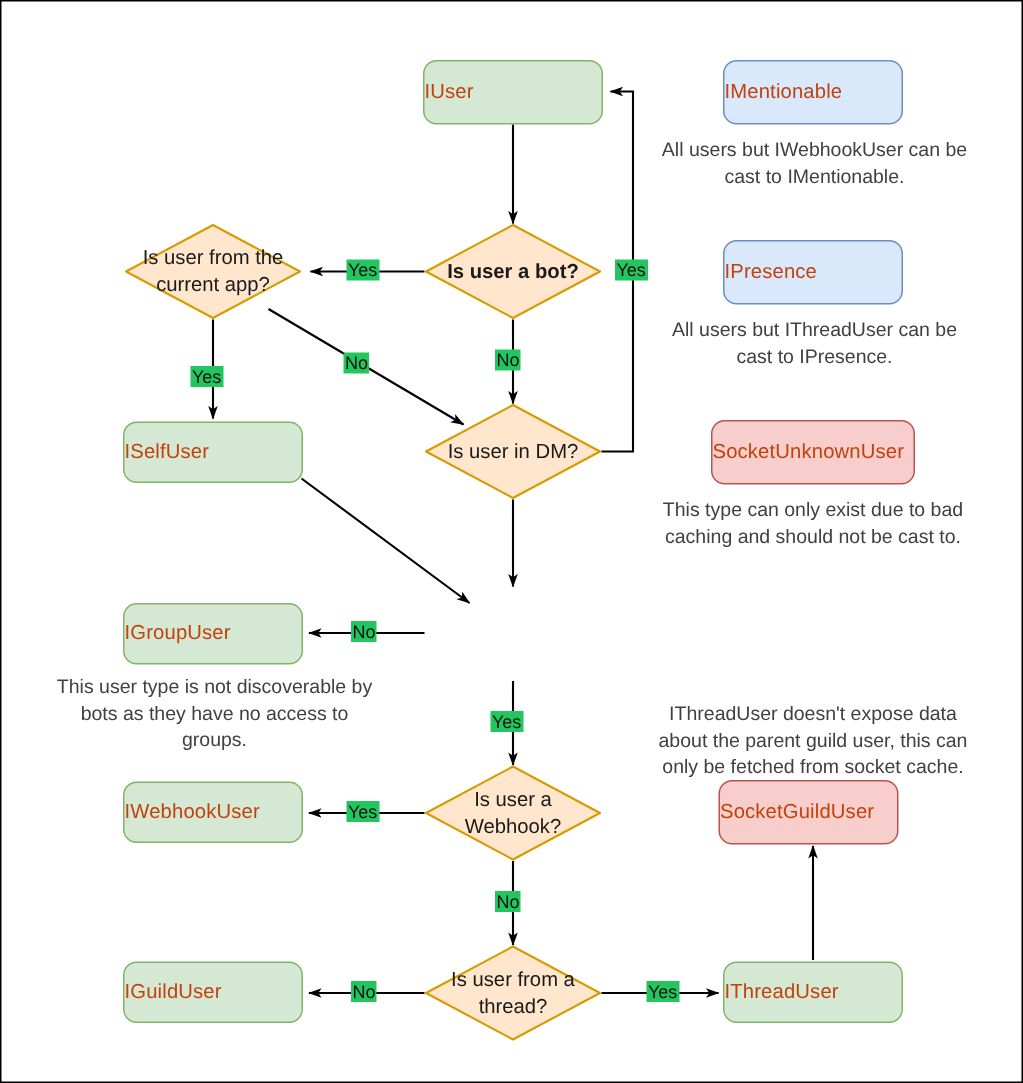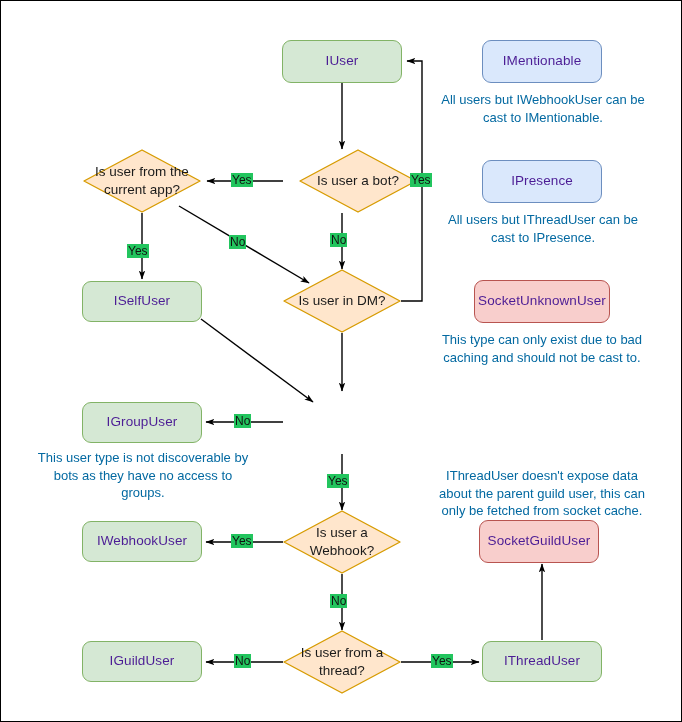--- a/index.html
+++ b/index.html
@@ -19,24 +19,24 @@
   #svg-layer {
     position: absolute;
     left: 0; top: 0;
     width: 682px; height: 722px;
     pointer-events: none;
   }
   .node {
     position: absolute;
     display: flex;
     align-items: center;
-    justify-content: center;
+    justify-content: flex-start;
     text-align: center;
     font-size: 13.5px;
-    color: #4c1d95;
+    color: #c2410c;
     line-height: 1.25;
     letter-spacing: .1px;
   }
   .box {
     border-radius: 9px;
     border: 1.4px solid #82b366;
     background: #d5e8d4;
   }
   .box.blue { border-color: #6c8ebf; background: #dae8fc; }
   .box.red  { border-color: #b85450; background: #f8cecc; }
@@ -53,21 +53,21 @@
     z-index: 2;
     font-size: 13.5px;
     color: #1a1a1a;
     line-height: 1.3;
     padding: 0 6px;
   }
   .note {
     position: absolute;
     text-align: center;
     font-size: 13px;
-    color: #0369a1;
+    color: #404040;
     line-height: 1.35;
   }
   .edge-label {
     position: absolute;
     font-size: 12px;
     color: #111111;
     background: #22c55e;
     padding: 0 1px;
     white-space: nowrap;
   }
@@ -114,21 +114,21 @@
       <path d="M541,639 L541,563"></path>
        back to IUser right edge --&gt;
       <path d="M400,300 L421,300 L421,60 L406,60"></path>
     </g>
   </svg>
 
   <div class="node box" style="left:281px; top:39px; width:120px; height:43px;">
     <span>IUser</span>
   </div>
 
-  <div class="diamond-wrap" style="left:298px; top:148px; width:118px; height:64px;">
+  <div class="diamond-wrap" style="left:282px; top:148px; width:118px; height:64px;font-weight:bold;">
     <svg width="118" height="64">
       <polygon points="59,1 117,32 59,63 1,32" fill="#ffe6cc" stroke="#d79b00" stroke-width="1.4" stroke-linejoin="round"></polygon>
     </svg>
     <span class="diamond-label">Is user a bot?</span>
   </div>
 
   <div class="diamond-wrap" style="left:82px; top:148px; width:118px; height:64px;">
     <svg width="118" height="64">
       <polygon points="59,1 117,32 59,63 1,32" fill="#ffe6cc" stroke="#d79b00" stroke-width="1.4" stroke-linejoin="round"></polygon>
     </svg>

